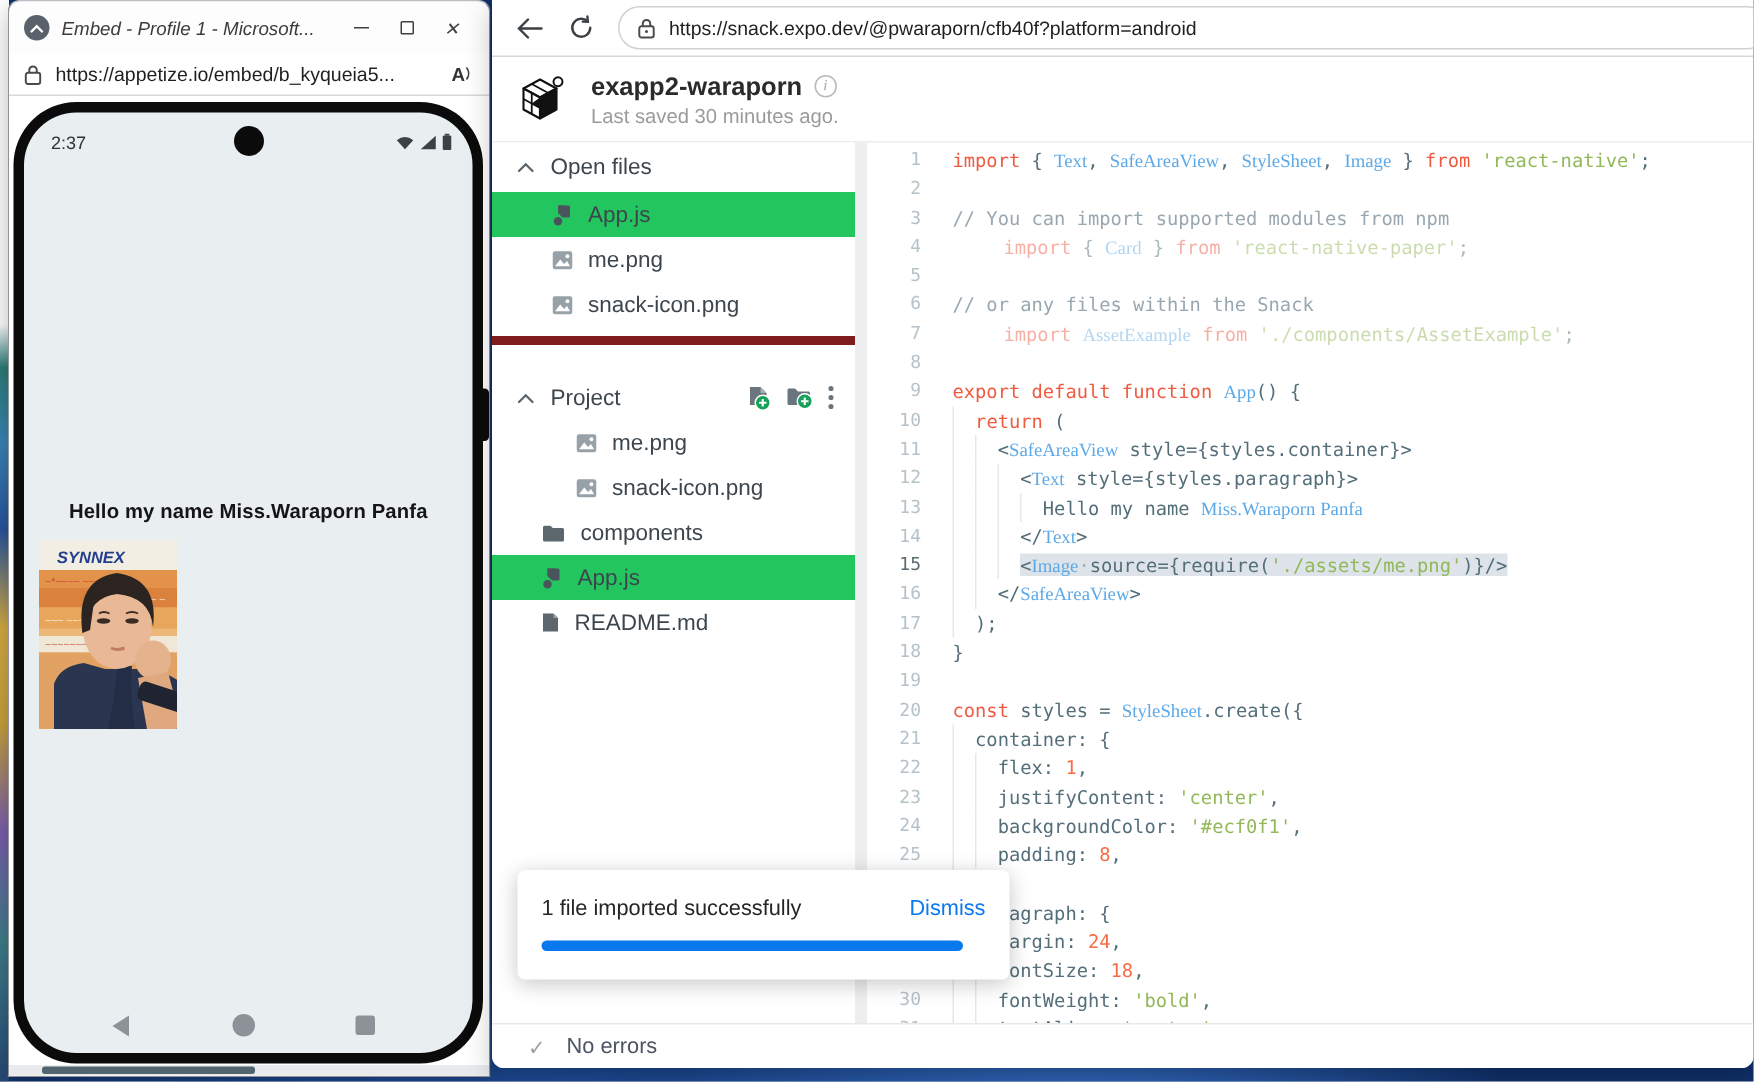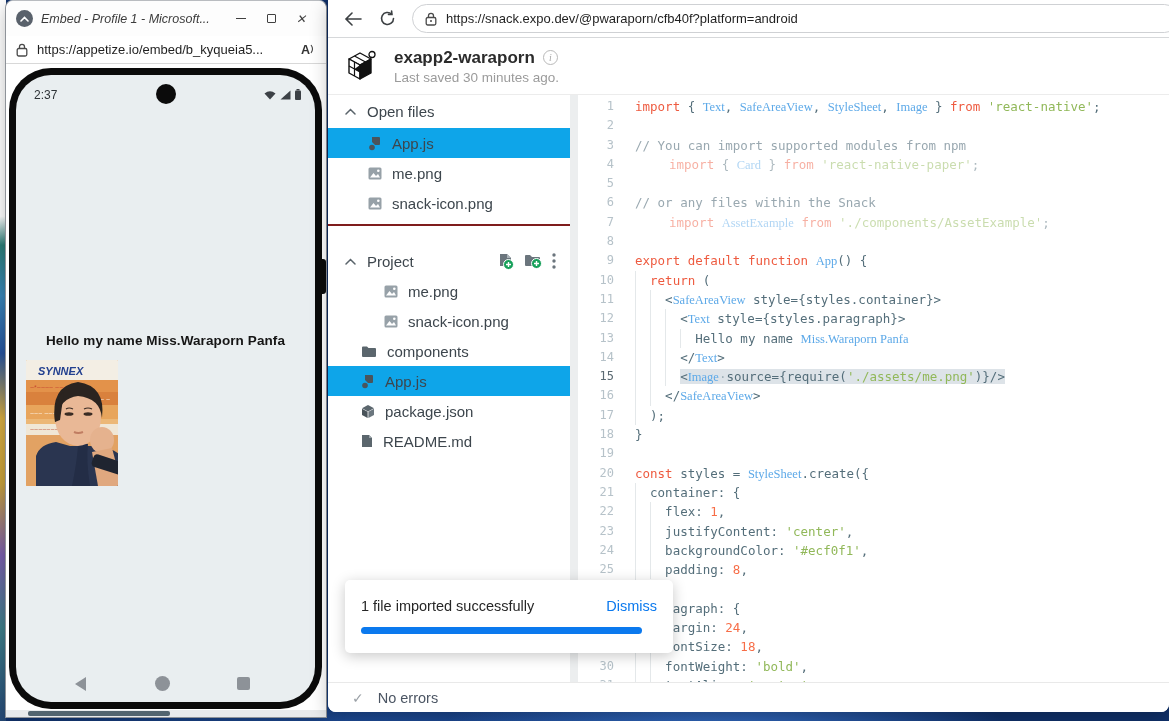--- a/index.html
+++ b/index.html
@@ -74,26 +74,26 @@
   .sh-text{ margin-left:18px;}
   .sh-title-row{ display:flex; align-items:center; gap:8px;}
   .sh-title{ font-size:17px; font-weight:bold; color:#2b2b2b;}
   .info-icon{ width:15px; height:15px; border-radius:50%; border:1.4px solid #b9b9b9; color:#a8a8a8; font-size:10px; display:flex; align-items:center; justify-content:center; font-style:italic; font-family:"Liberation Serif",serif;}
   .sh-sub{ font-size:13.5px; color:#9b9b9b; margin-top:2px;}
 
   .rw-content{ flex:1; display:flex; min-height:0; position:relative;}
   #sidebar{ width:242px; flex:none; background:#fff; padding-top:0; overflow:hidden;}
   .section-header{ height:30px; display:flex; align-items:center; padding:0 14px 0 17px; color:#3d464d; font-size:15px; gap:11px;}
   .section-header .chev{ flex:none; display:flex;}
-  .open-files-wrap{ border-bottom:2px solid #7f1d1d; padding-bottom:6px;}
+  .open-files-wrap{ border-bottom:6px solid #7f1d1d; padding-bottom:6px;}
   .open-files-wrap .section-header{ margin-top:1px;}
   .proj-actions{ margin-left:auto; display:flex; align-items:center; gap:10px;}
   .proj-actions .abtn{ display:flex; }
   .file-row{ height:30px; display:flex; align-items:center; gap:10px; font-size:15px; color:#3d464d; cursor:default;}
-  .file-row.selected{ background:#0ea5e9;}
+  .file-row.selected{ background:#22c55e;}
   .file-row .fi{ flex:none; display:flex;}
   #project-section{ margin-top:20px;}
   .panel-divider{ width:8px; flex:none; background:#eceeef;}
 
   #editor{ flex:1; min-width:0; overflow:hidden; padding-top:2px; font-family:"DejaVu Sans Mono","Liberation Mono",monospace; font-size:12.5px;}
   .line{ display:flex; height:19.3px; line-height:19.3px; white-space:pre;}
   .line .ln{ width:36px; text-align:right; color:#b6c2c9; margin-right:21px; font-size:12px; flex:none;}
   .line.active .ln{ color:#5b6a72;}
   .line .code{ position:relative; flex:1; color:var(--sx-p);}
   .line.dim .code{ opacity:.48;margin-left:34px;}
@@ -384,30 +384,20 @@
                 <svg width="14" height="15" viewBox="0 0 14 15">
                   <path d="M4 1 H11 Q12 1 12 2 V8 Q12 9 11 9 H7 L4 6 Z" fill="#4a545b"></path>
                   <rect x="4" y="1" width="5" height="5" fill="#4a545b"></rect>
                   <circle cx="4" cy="11.5" r="2.8" fill="#4a545b"></circle>
                 </svg>
               </span>
               <span>App.js</span>
             </div>
             <div class="file-row" style="padding-left: 33px;">
               <span class="fi">
-                <svg width="14" height="15" viewBox="0 0 14 15">
-                  <polygon points="7,1 13,4.2 7,7.4 1,4.2" fill="#5b666d"></polygon>
-                  <polygon points="1,4.8 6.6,7.8 6.6,14 1,11 " fill="#49535a"></polygon>
-                  <polygon points="13,4.8 7.4,7.8 7.4,14 13,11" fill="#6b767e"></polygon>
-                </svg>
-              </span>
-              <span>package.json</span>
-            </div>
-            <div class="file-row" style="padding-left: 33px;">
-              <span class="fi">
                 <svg width="12" height="14" viewBox="0 0 12 14">
                   <path d="M1 1 H8 L11 4 V13 H1 Z" fill="#5b666d"></path>
                   <path d="M8 1 L8 4 L11 4 Z" fill="#9aa3a9"></path>
                 </svg>
               </span>
               <span>README.md</span>
             </div>
           </div>
       </div>
     </div>

